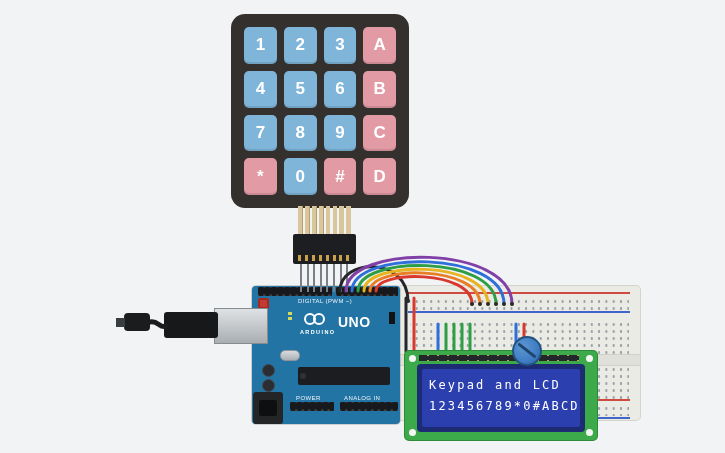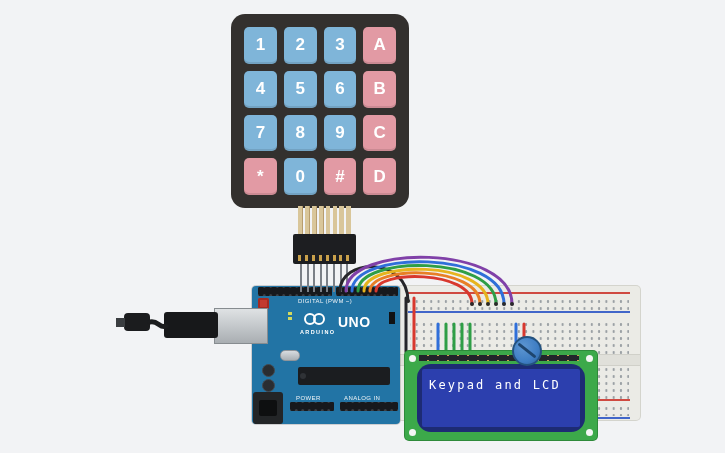--- a/index.html
+++ b/index.html
@@ -71,21 +71,21 @@
   .h-grid-b{top:78px;height:35px;}
   .h-bot{top:117px;height:13px;}
   .channel{position:absolute;left:0;top:68px;width:100%;height:10px;background:#e0e0da;border-top:1px solid #d0d0c9;border-bottom:1px solid #d0d0c9;}
 
   
   .lcd{position:absolute;left:405px;top:351px;width:192px;height:89px;background:var(--pcb,#3ca94a);border-radius:4px;z-index:6;box-shadow:0 0 0 1px #2e8a3a;}
   .mount{position:absolute;width:7px;height:7px;border-radius:50%;background:#f4f6f4;}
   .m1{left:4px;top:4px;} .m2{right:4px;top:4px;} .m3{left:4px;bottom:4px;} .m4{right:4px;bottom:4px;}
   .lcd-pins{position:absolute;left:14px;top:4px;width:160px;height:6px;background-color:#23262b;
     background-image:radial-gradient(#c9a14b 1px,transparent 1.2px);background-size:10px 6px;background-position:4px 3px;}
-  .bezel{position:absolute;left:12px;top:13px;width:168px;height:68px;background:var(--bezel,#1d2b74);border-radius:14px;}
+  .bezel{position:absolute;left:12px;top:13px;width:168px;height:68px;background:var(--bezel,#1d2b74);border-radius:4px;}
   .panel{position:absolute;left:5px;top:5px;right:5px;bottom:5px;background:var(--screen,#2c3fae);border-radius:2px;overflow:hidden;}
   .lcd-line{font-family:"DejaVu Sans Mono",monospace;font-size:12px;letter-spacing:2.2px;color:#fff;white-space:pre;line-height:21px;padding-left:7px;}
   .lcd-line:first-child{padding-top:6px;}
 
   
   .pot{position:absolute;left:512px;top:336px;width:30px;height:30px;border-radius:50%;z-index:7;
     background:radial-gradient(circle at 35% 35%,#5d96d2,var(--knob,#3f7ec4) 60%,#2c5f9b);border:2px solid #24527f;box-sizing:border-box;}
   .pot .slot{position:absolute;left:2px;top:11px;width:22px;height:3px;background:#1e456e;border-radius:2px;transform:rotate(38deg);}
 
   
@@ -204,20 +204,21 @@
 
   <div class="lcd">
     <div class="mount m1"></div>
     <div class="mount m2"></div>
     <div class="mount m3"></div>
     <div class="mount m4"></div>
     <div class="lcd-pins"></div>
     <div class="bezel">
       <div class="panel">
         <div class="lcd-line">Keypad and LCD</div>
+        <div class="lcd-line">123456789*0#ABCD</div>
       </div>
     </div>
   </div>
 
   <div class="pot">
     <div class="slot"></div>
   </div>
 
 </div>
 

